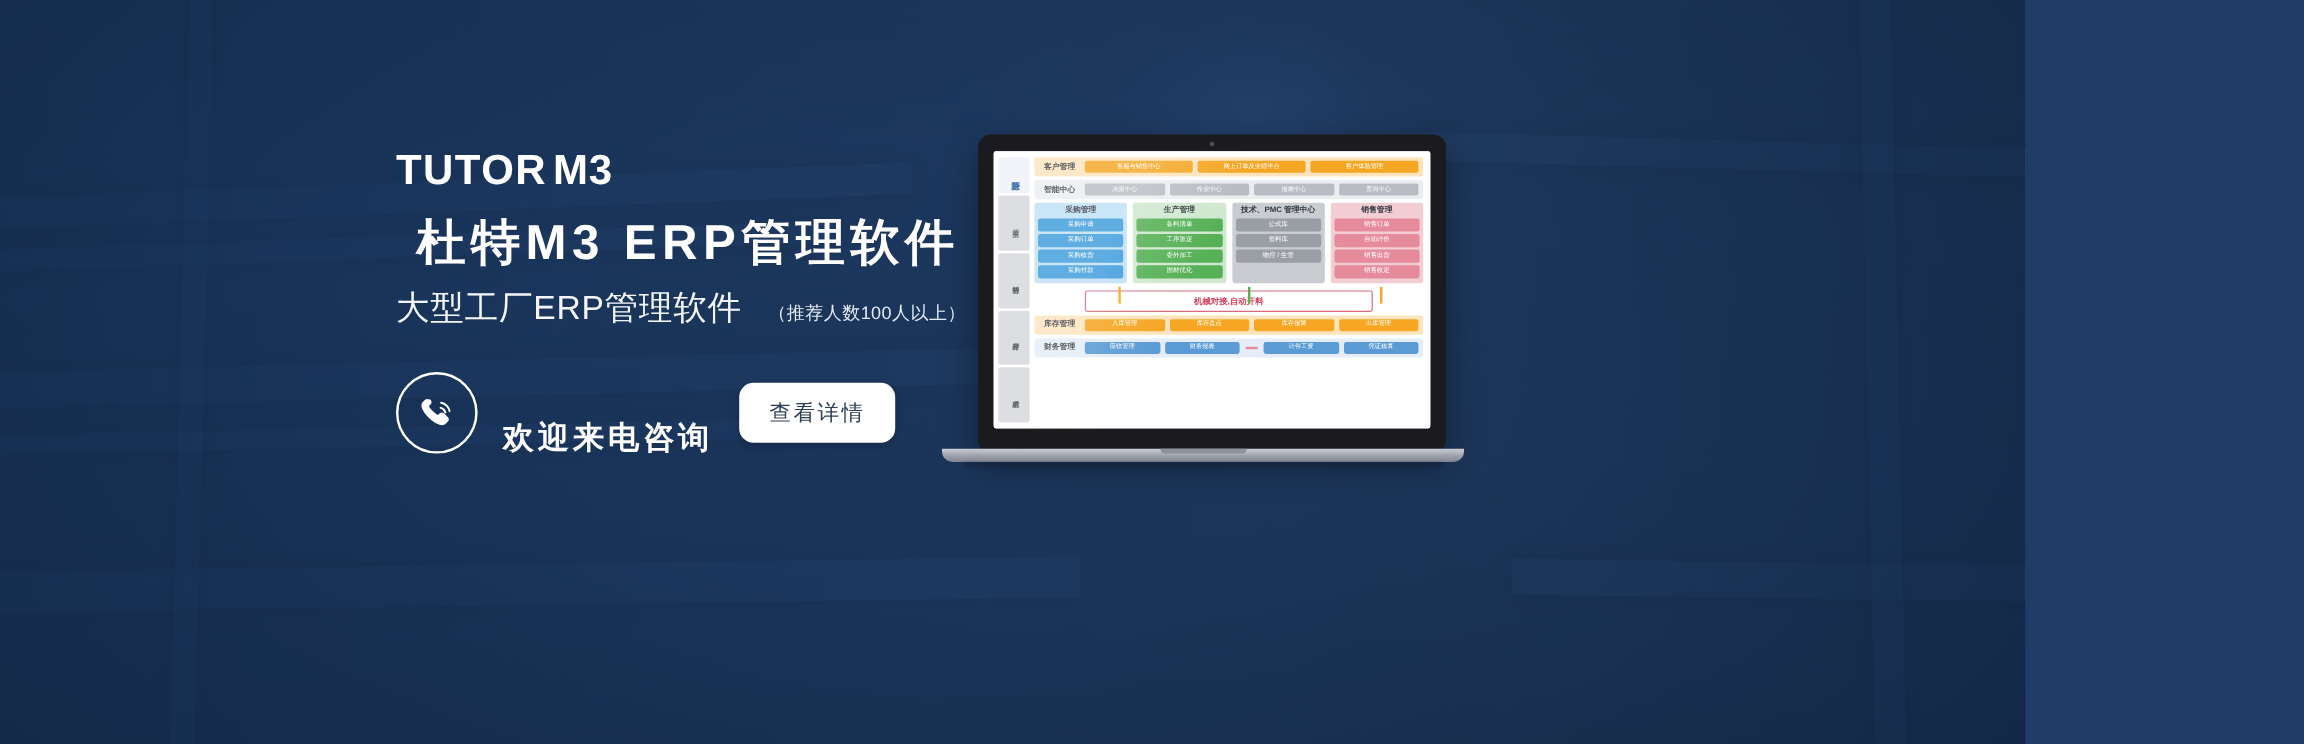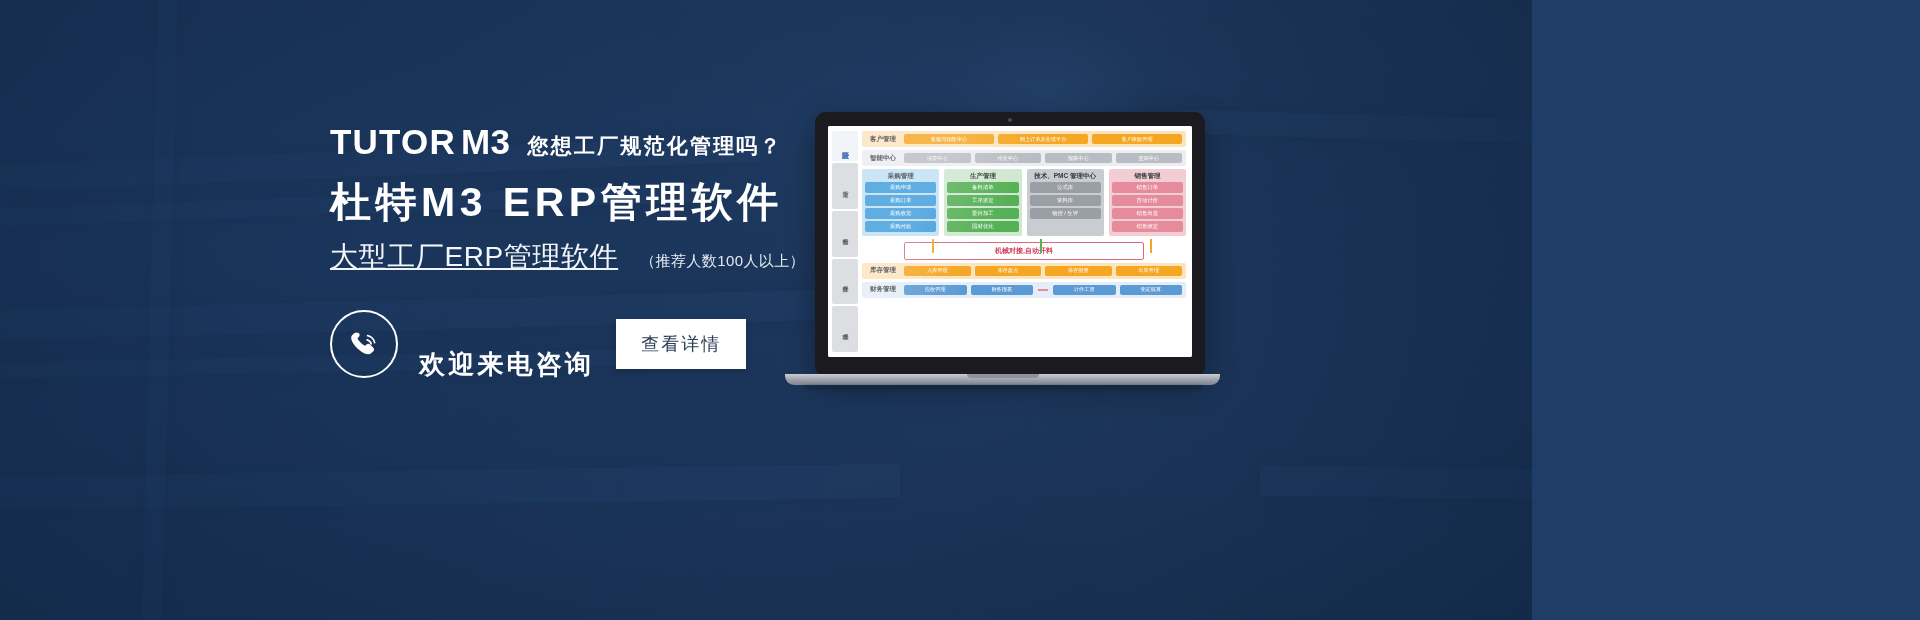--- a/index.html
+++ b/index.html
@@ -3,21 +3,21 @@
 <meta charset="utf-8">
 <title>TUTOR M3 ERP Banner</title>
 <style>
   html,body{margin:0;padding:0;}
   body{
     width:1920px;height:620px;overflow:hidden;
     font-family:"Liberation Sans","DejaVu Sans",sans-serif;
     background:#1f3d66;
   }
   .banner{
-    position:relative;width:1532px;height:620px;overflow:hidden;
+    position:relative;width:1688px;height:620px;overflow:hidden;
     background:#4c1d95;
   }
 
   
   .bg-photo{
     position:absolute;inset:0;
     background:
       linear-gradient(105deg, rgba(255,255,255,.05) 0 2px, transparent 2px 14px),
       radial-gradient(ellipse 420px 300px at 14% 30%, rgba(150,170,195,.30), transparent 70%),
       radial-gradient(ellipse 380px 260px at 62% 18%, rgba(170,185,205,.26), transparent 72%),
@@ -83,48 +83,48 @@
     display:flex;align-items:baseline;
   }
   .logo .tutor{font-weight:800;letter-spacing:1.2px;}
   .logo .m3{font-weight:700;letter-spacing:.5px;margin-left:5px;font-size:35px;}
   .tagline{
     margin-left:17px;font-size:21px;font-weight:700;letter-spacing:2.2px;
     line-height:1;position:relative;top:-3px;color:#fff;
   }
 
   .headline{
-    position:absolute;left:0;top:178px;
+    position:absolute;left:17px;top:178px;
     font-size:41px;font-weight:700;letter-spacing:4.5px;
     line-height:1.18;color:#fff;white-space:nowrap;
   }
 
   .subrow{position:absolute;left:0;top:238px;display:flex;align-items:baseline;white-space:nowrap;}
-  .subtitle{font-size:28px;font-weight:400;letter-spacing:.6px;color:#f2f5f9;text-decoration:underline;}
+  .subtitle{font-size:28px;font-weight:400;letter-spacing:.6px;color:#f2f5f9;}
   .subnote{font-size:15px;letter-spacing:.4px;color:#e4eaf2;margin-left:22px;}
 
   
   .contact{position:absolute;left:0;top:310px;display:flex;align-items:flex-end;}
   .phone-icon{
     width:64px;height:64px;border-radius:50%;
     border:2.5px solid #ffffff;display:flex;align-items:center;justify-content:center;
     flex:0 0 auto;
   }
   .phone-icon svg{display:block;}
   .contact-text{margin-left:21px;line-height:1.04;}
   .welcome{
     font-size:26px;font-weight:700;letter-spacing:3.2px;color:#fff;white-space:nowrap;
   }
   .phone-num{
     font-size:29px;font-weight:400;letter-spacing:1.2px;color:#fff;margin-top:3px;
     font-family:"Liberation Sans","DejaVu Sans",sans-serif;
   }
   .cta{
     margin-left:22px;align-self:center;
-    background:#ffffff;color:#2c3f57;border:none;border-radius:0;
+    background:#ffffff;color:#2c3f57;border:none;border-radius:12px;
     padding:13px 25px;font-size:18px;letter-spacing:2px;cursor:pointer;
     font-family:"Liberation Sans","DejaVu Sans",sans-serif;
     box-shadow:0 2px 6px rgba(0,0,0,.18);white-space:nowrap;
   }
 
   
   .laptop{position:absolute;left:785px;top:112px;width:435px;height:285px;}
   .lid{
     position:absolute;left:30px;top:0;width:390px;height:265px;
     background:#1b1b1f;border-radius:11px;
@@ -246,21 +246,20 @@
   <div class="bg-tint2"></div>
   <div class="bg-vig"></div>
 
   <div class="left">
 
     <div class="row-brand">
       <div class="logo">
         <span class="tutor">TUTOR</span>
         <span class="m3">M3</span>
       </div>
-      <div class="tagline">您想工厂规范化管理吗？</div>
     </div>
 
     <div class="headline">杜特M3 ERP管理软件</div>
 
     <div class="subrow">
       <span class="subtitle">大型工厂ERP管理软件</span>
       <span class="subnote">（推荐人数100人以上）</span>
     </div>
 
     <div class="contact">

